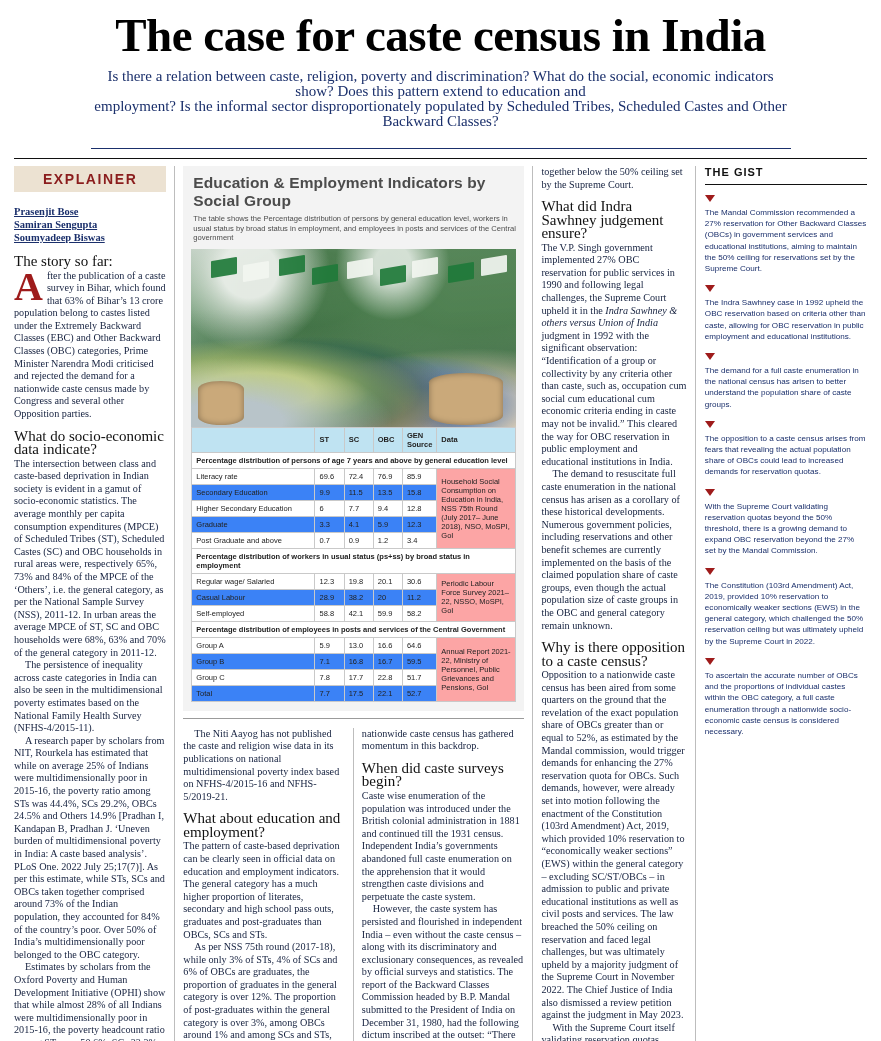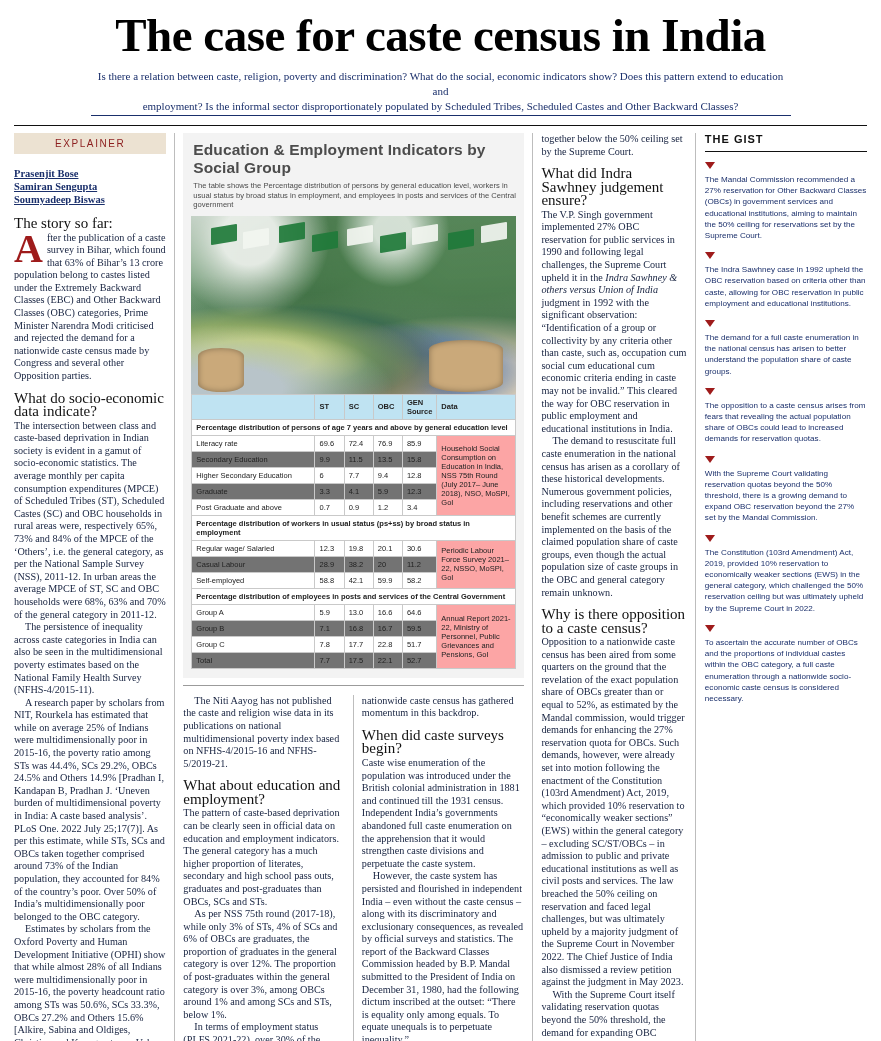--- a/index.html
+++ b/index.html
@@ -18,27 +18,27 @@
     font-family:"Liberation Serif", serif;
     font-weight:700;
     font-size:47px;
     line-height:50px;
     letter-spacing:-0.5px;
     margin:4px 0 0 0;
     color:#000;
   }
   .standfirst {
     text-align:center;
-    font-size:11px;
+    font-size:15px;
     line-height:15px;
     color:#1a2f6b;
     max-width:700px;
     margin:9px auto 0 auto;
     border-bottom:1px solid #1a2f6b;
-    padding-bottom:1px;
+    padding-bottom:19px;
   }
   .standfirst span { display:block; }
   .rule-top { border:0; border-top:1.6px solid #111; margin:9px 0 0 0; }
 
   
   .grid {
     display:flex;
     margin-top:7px;
     height:925px;
   }
@@ -46,22 +46,22 @@
   .c1 { width:163px; padding-right:8px; }
   .c-mid { width:365px; padding:0 8px; border-left:1px solid #bdbdbd; border-right:1px solid #bdbdbd;}
   .c4 { width:165px; padding:0 8px; border-right:1px solid #bdbdbd;}
   .c5 { width:174px; padding-left:9px; }
 
   
   .explainer {
     background:#ece2d2;
     color:#8b1d1d;
     font-family:"Liberation Sans", sans-serif;
-    font-weight:400;
-    font-size:10px;
+    font-weight:700;
+    font-size:14px;
     letter-spacing:1.6px;
     text-align:center;
     padding:5px 0 5px 0;
     margin-bottom:13px;
   }
   .byline { font-weight:700; font-size:10.5px; line-height:13px; color:#1a2f6b; margin-bottom:11px;}
   .byline span { display:block; text-decoration:underline; }
 
   .subhead {
     font-weight:400; font-size:15px; line-height:13.5px;
@@ -115,21 +115,21 @@
   .photo .flag { position:absolute; width:26px; height:17px; background:#1f7a3a; transform:skewY(-9deg); border-radius:1px; opacity:.92;}
   .photo .flag.w { background:#f2f5f0; }
   .photo .drum { position:absolute; bottom:2px; border-radius:50%/18%; background:#caa97a; box-shadow:inset 0 0 6px rgba(0,0,0,.35);}
 
   
   table.t { width:100%; border-collapse:collapse; font-family:"Liberation Sans", sans-serif; }
   table.t td, table.t th { border:1px solid #c9c9c9; padding:3px 4px; font-size:7.5px; color:#222; }
   .hdr td { background:#bfe3f2; font-weight:700; font-size:7.3px; border-color:#9fcfe2;}
   .sec td { background:#ffffff; font-weight:700; font-size:7.4px; border-left:none; border-right:none;}
   .lbl { background:#ffffff; width:38%; }
-  .alt .lbl, .alt .num { background:#737373; }
+  .alt .lbl, .alt .num { background:#3b82f6; }
   .num { background:#ffffff; width:9%; text-align:left; }
   .src { background:#fca5a5; font-size:7.2px; line-height:9px; vertical-align:middle; }
   .panel-rule { border:0; border-top:1.4px solid #9b9b9b; margin:7px 0 0 0;}
 
   
   .split { display:flex; margin-top:9px; }
   .split .sc { width:50%; box-sizing:border-box; }
   .split .sc:first-child { padding-right:8px; border-right:1px solid #bdbdbd; }
   .split .sc:last-child { padding-left:8px; }
 

